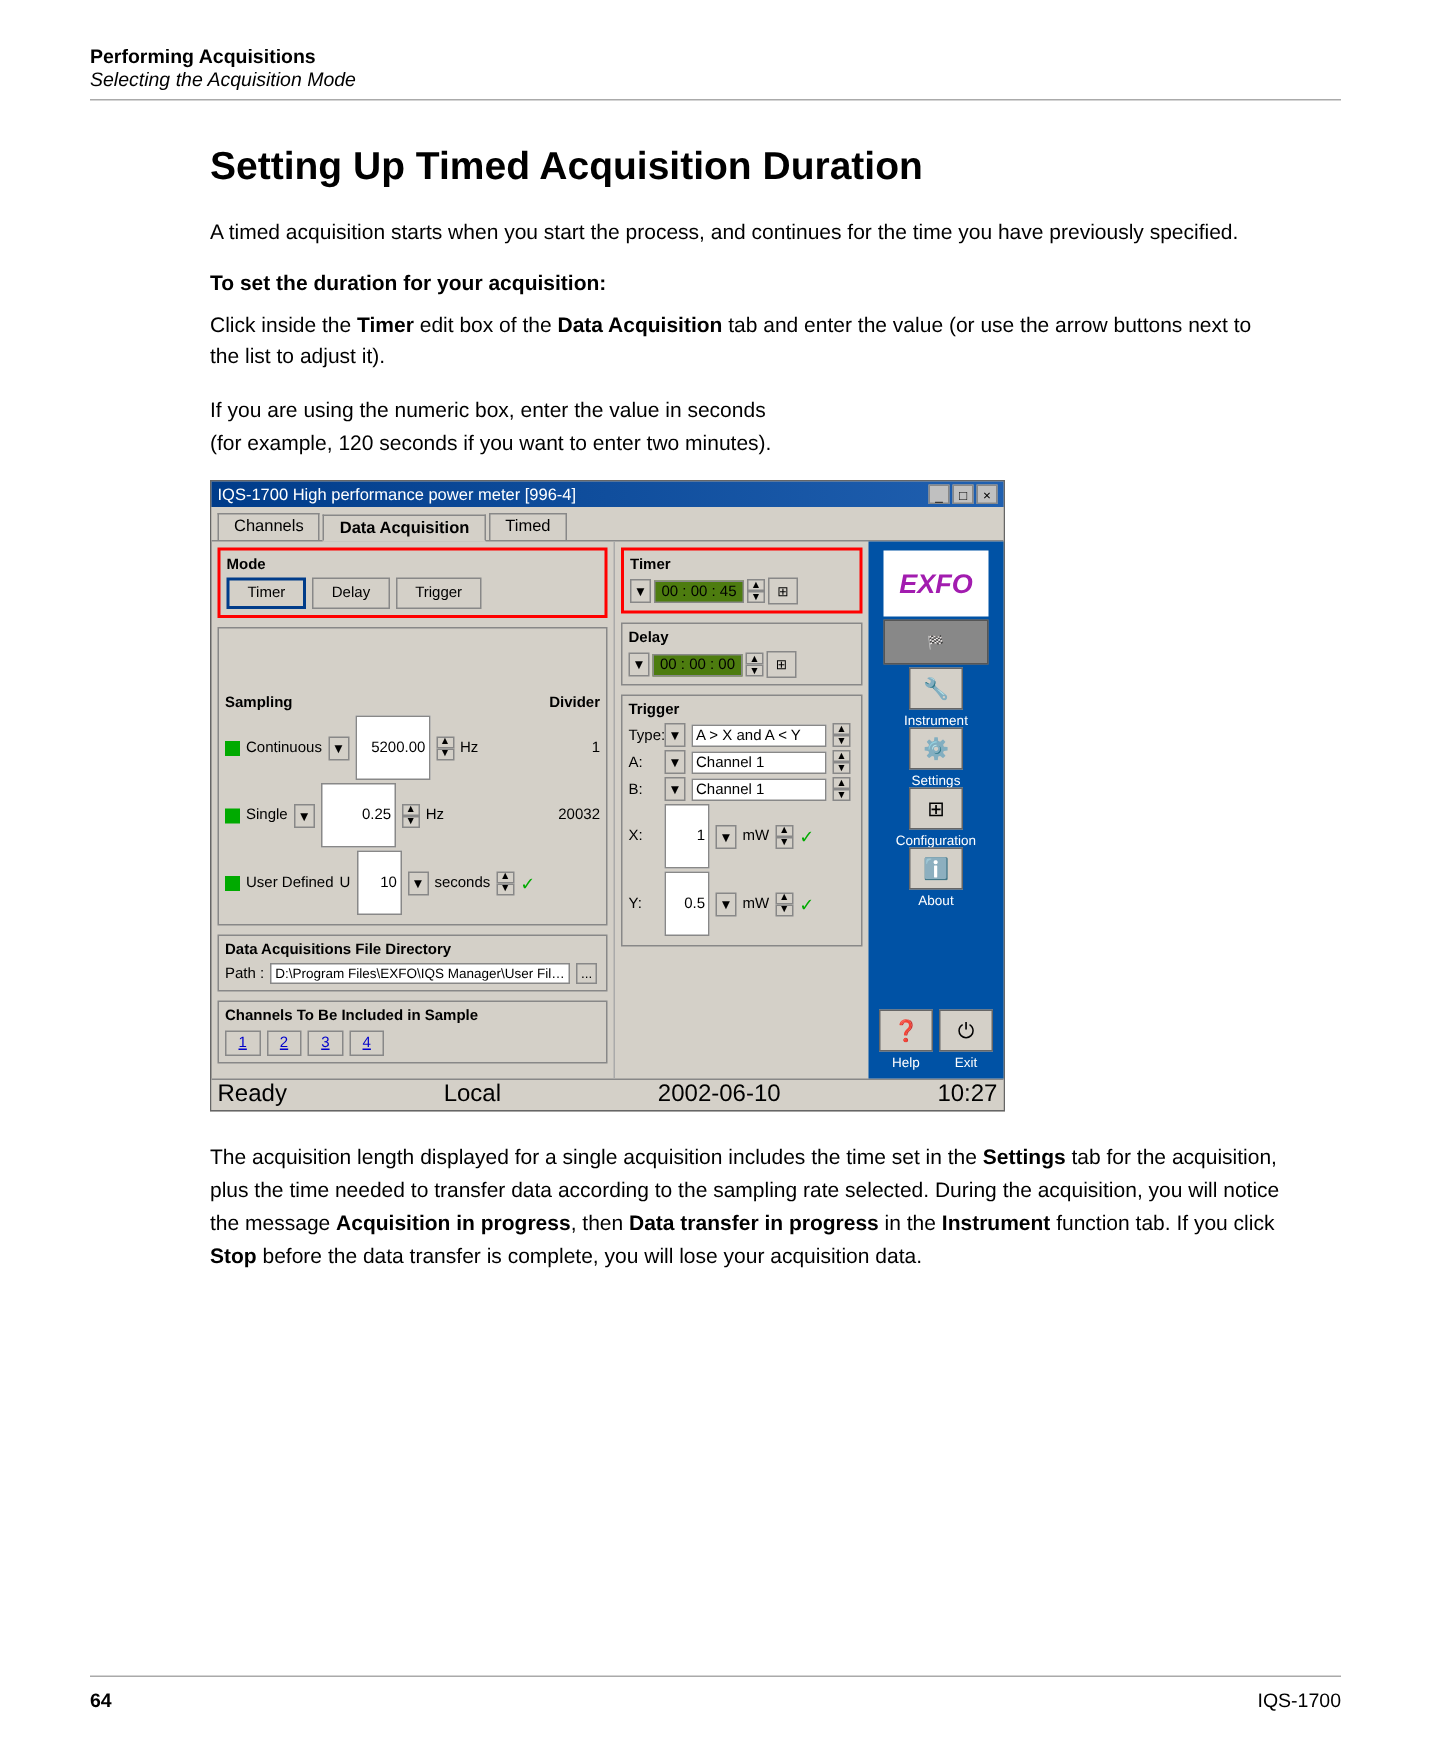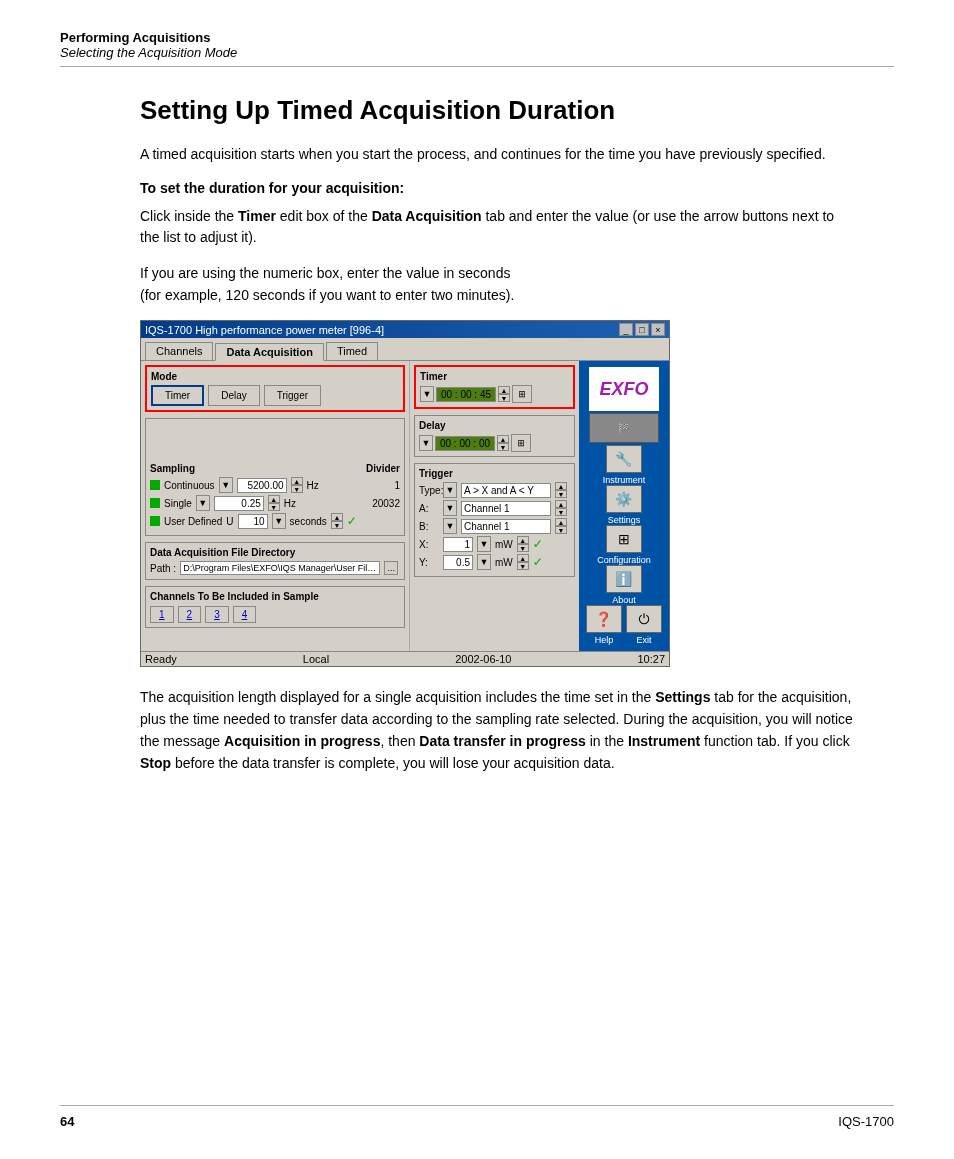--- a/index.html
+++ b/index.html
@@ -242,21 +242,21 @@
       width: 10px;
       height: 10px;
       background: #00aa00;
       display: inline-block;
     }
 
     .num-input {
       background: #fff;
       border: 1px solid #888;
       font-size: 10px;
-      padding: 1px 2px;
+      padding: 15px 2px;
       width: 50px;
       text-align: right;
     }
 
     .num-input-sm {
       width: 30px;
     }
 
     .unit-label {
       font-size: 10px;
@@ -372,27 +372,27 @@
       background: #d4d0c8;
       border-top: 1px solid #888;
       display: flex;
       padding: 1px 4px;
       font-size: 10px;
       gap: 8px;
       justify-content: space-between;
     }
 
     .status-part {
-      font-size: 11px;
+      font-size: 16px;
     }
 
     
     .page-footer {
       position: absolute;
-      bottom: 30px;
+      bottom: 18px;
       left: 60px;
       right: 60px;
       display: flex;
       justify-content: space-between;
       border-top: 1px solid #aaa;
       padding-top: 8px;
     }
 
     .footer-page-num {
       font-size: 13px;
@@ -521,21 +521,21 @@
             <span style="font-size:10px;">seconds</span>
             <div class="arrow-btn-group">
               <div class="arrow-btn">▲</div>
               <div class="arrow-btn">▼</div>
             </div>
             <span class="check-mark">✓</span>
           </div>
         </div>
 
         <div class="section-box">
-          <div class="section-label">Data Acquisition File Directory</div>
+          <div class="section-label">Data Acquisitions File Directory</div>
           <div class="path-row">
             <span>Path :</span>
             <input class="path-input" value="D:\Program Files\EXFO\IQS Manager\User Files\iqs1x00c" readonly="" style="">
             <div class="browse-btn">...</div>
           </div>
         </div>
 
         <div class="section-box">
           <div class="section-label">Channels To Be Included in Sample</div>
           <div class="channels-row">

